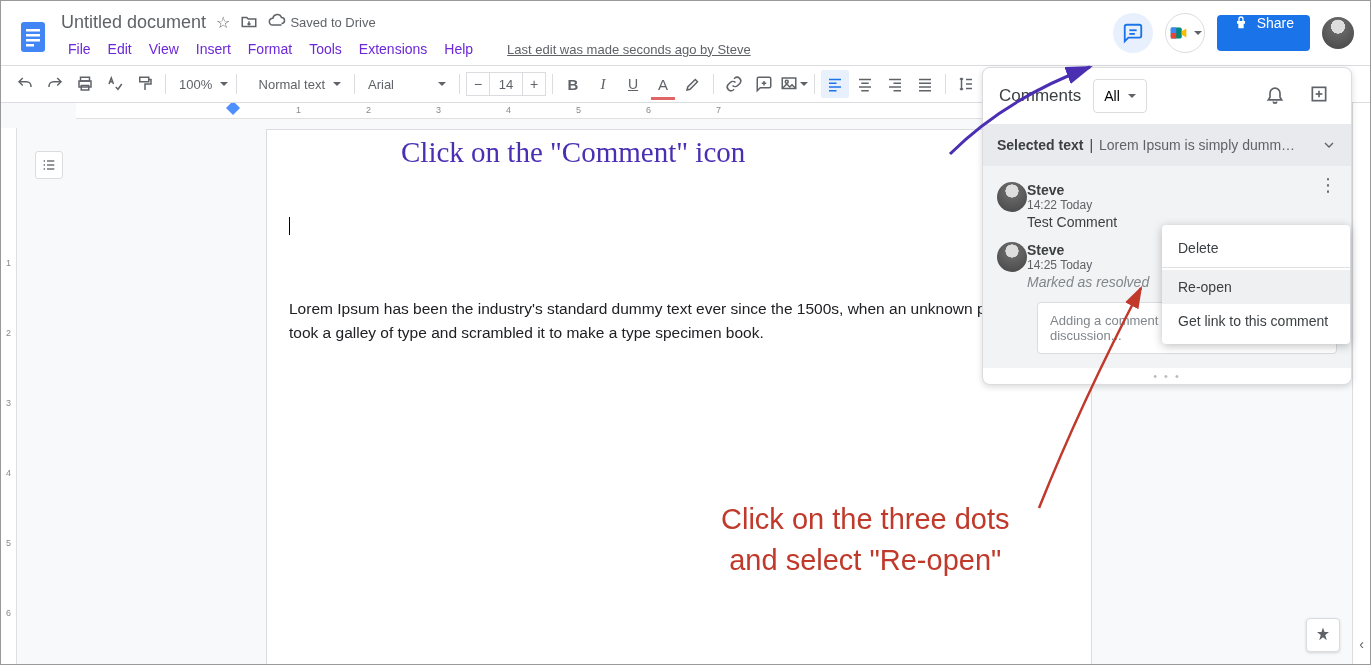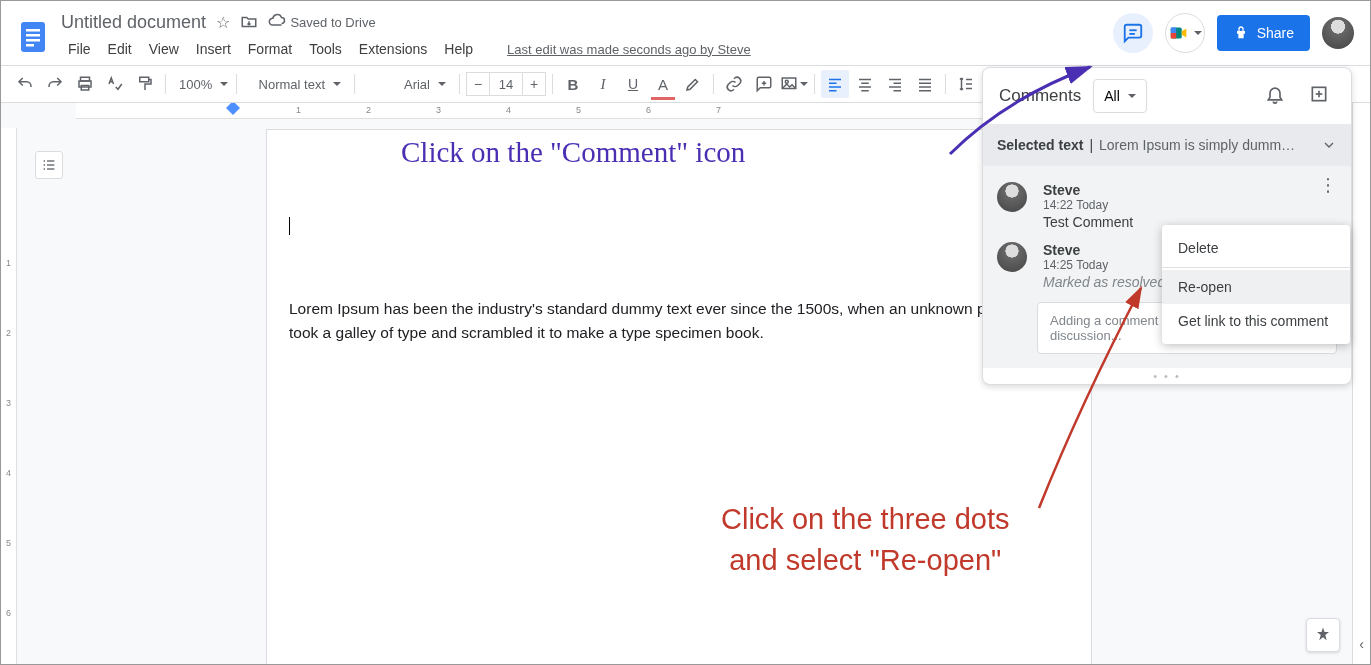--- a/index.html
+++ b/index.html
@@ -6,34 +6,34 @@
 body{background:#fff;width:1371px;height:665px;overflow:hidden;position:relative;border:1px solid #999}
 .titlebar{display:flex;align-items:center;height:64px;padding:0 12px 0 0}
 .logo{width:40px;height:40px;margin:8px 8px 0 12px;display:flex;align-items:center;justify-content:center}
 .logo svg{width:36px;height:36px}
 .title-col{display:flex;flex-direction:column;flex:1}
 .title-row{display:flex;align-items:center;height:28px;gap:10px;padding-top:6px}
 .doc-title{font-size:18px;color:#5f6368}
 .title-icon{color:#5f6368;cursor:pointer;display:flex;align-items:center}
 .saved{font-size:13px;color:#5f6368;display:flex;align-items:center;gap:4px}
 .menubar{display:flex;align-items:center;height:28px;gap:3px;padding-top:4px}
-.menuitem{font-size:14px;color:#404040;padding:3px 7px;cursor:pointer;border-radius:4px}
+.menuitem{font-size:14px;color:#6d28d9;padding:3px 7px;cursor:pointer;border-radius:4px}
 .lastedit{font-size:13px;color:#5f6368;text-decoration:underline;margin-left:24px;cursor:pointer}
 .title-right{display:flex;align-items:center;gap:12px;padding-right:4px}
 .circ-btn{width:40px;height:40px;border-radius:50%;display:flex;align-items:center;justify-content:center;cursor:pointer}
 .comment-bubble{background:#e8f0fe}
-.share-btn{background:#1a73e8;color:#fff;height:36px;padding:0 16px;border-radius:4px;display:flex;align-items:center;gap:8px;font-size:14px;font-weight:500;cursor:pointer}
+.share-btn{background:#1a73e8;color:#fff;height:36px;padding:0 16px;border-radius:4px;display:flex;align-items:flex-start;gap:8px;font-size:14px;font-weight:500;cursor:pointer}
 .avatar{width:32px;height:32px;border-radius:50%;background:#888;overflow:hidden;cursor:pointer;background:radial-gradient(circle at 50% 30%,#ddd 0,#ddd 25%,#666 26%,#444 100%)}
 .toolbar{height:38px;border-top:1px solid #dadce0;border-bottom:1px solid #dadce0;display:flex;align-items:center;padding:0 10px;gap:2px;color:#5f6368;position:relative}
 .tbtn{min-width:28px;height:28px;display:flex;align-items:center;justify-content:center;cursor:pointer;border-radius:2px}
 .sep{width:1px;height:20px;background:#dadce0;margin:0 4px}
 .dd{display:flex;align-items:center;height:26px;padding:0 6px;border:1px solid transparent;cursor:pointer;font-size:13px;gap:6px}
 .zoom{width:58px;justify-content:space-between}
 .style-dd{width:105px;justify-content:flex-end}
-.font-dd{width:92px;justify-content:flex-end}
+.font-dd{width:92px;justify-content:space-between}
 .size-box{display:flex;align-items:center}
 .size-pm{width:24px;height:24px;border:1px solid #dadce0;display:flex;align-items:center;justify-content:center;font-size:14px;cursor:pointer}
 .size-val{width:32px;height:24px;border-top:1px solid #dadce0;border-bottom:1px solid #dadce0;font-size:13px;display:flex;align-items:center;justify-content:center}
 .bold{font-weight:bold;font-size:15px}
 .ital{font-style:italic;font-family:serif;font-size:15px}
 .uline{text-decoration:underline;font-size:14px}
 .text-a{font-size:15px;position:relative}
 .text-a::after{content:"";position:absolute;bottom:-2px;left:2px;right:2px;height:3px;background:#e06666}
 .active-tbtn{background:#e8f0fe;color:#1a73e8}
 .tri{border-left:4px solid transparent;border-right:4px solid transparent;border-top:4px solid #5f6368;margin-left:2px}
@@ -53,21 +53,21 @@
 .comments-panel{position:absolute;right:18px;top:66px;width:370px;background:#fff;border:1px solid #dadce0;border-radius:8px;box-shadow:0 2px 6px rgba(0,0,0,.15);z-index:50}
 .comments-head{display:flex;align-items:center;height:56px;padding:0 16px;gap:12px}
 .comments-title{font-size:17px;color:#3c4043;flex:0 0 auto}
 .filter-dd{display:flex;align-items:center;gap:6px;border:1px solid #dadce0;border-radius:4px;height:34px;padding:0 10px;font-size:14px;cursor:pointer}
 .comments-head .spacer{flex:1}
 .comments-head .icn{color:#5f6368;cursor:pointer;padding:6px}
 .sel-bar{background:#e8eaed;height:42px;display:flex;align-items:center;padding:0 14px;font-size:14px;color:#3c4043;gap:6px;cursor:pointer}
 .sel-bar b{font-weight:600}
 .sel-bar .rest{color:#5f6368;flex:1;white-space:nowrap;overflow:hidden;text-overflow:ellipsis}
 .thread{background:#f1f3f4;padding:10px 14px 14px}
-.cmt{display:flex;gap:16px;padding:6px 0;position:relative}
+.cmt{display:flex;gap:0;padding:6px 0;position:relative}
 .cmt .av{width:30px;height:30px;border-radius:50%;background:radial-gradient(circle at 50% 30%,#ddd 0,#ddd 25%,#666 26%,#444 100%);flex:0 0 auto}
 .cmt-body{flex:1}
 .cmt-name{font-weight:600;font-size:14px;color:#3c4043}
 .cmt-time{font-size:12px;color:#5f6368}
 .cmt-text{font-size:14px;color:#3c4043;margin-top:2px}
 .cmt-status{font-size:14px;color:#80868b;font-style:italic;margin-top:2px}
 .dots{position:absolute;right:0;top:4px;color:#5f6368;cursor:pointer;font-size:18px;line-height:10px}
 .reply-box{margin-left:40px;margin-top:6px;background:#fff;border:1px solid #dadce0;border-radius:4px;padding:10px 12px;font-size:13px;color:#80868b;cursor:text}
 .drag{height:16px;display:flex;align-items:center;justify-content:center;color:#bbb;font-size:11px;letter-spacing:2px}
 .ctx-menu{position:absolute;right:20px;top:224px;width:188px;background:#fff;border-radius:4px;box-shadow:0 2px 10px rgba(0,0,0,.25);z-index:100;padding:6px 0}

